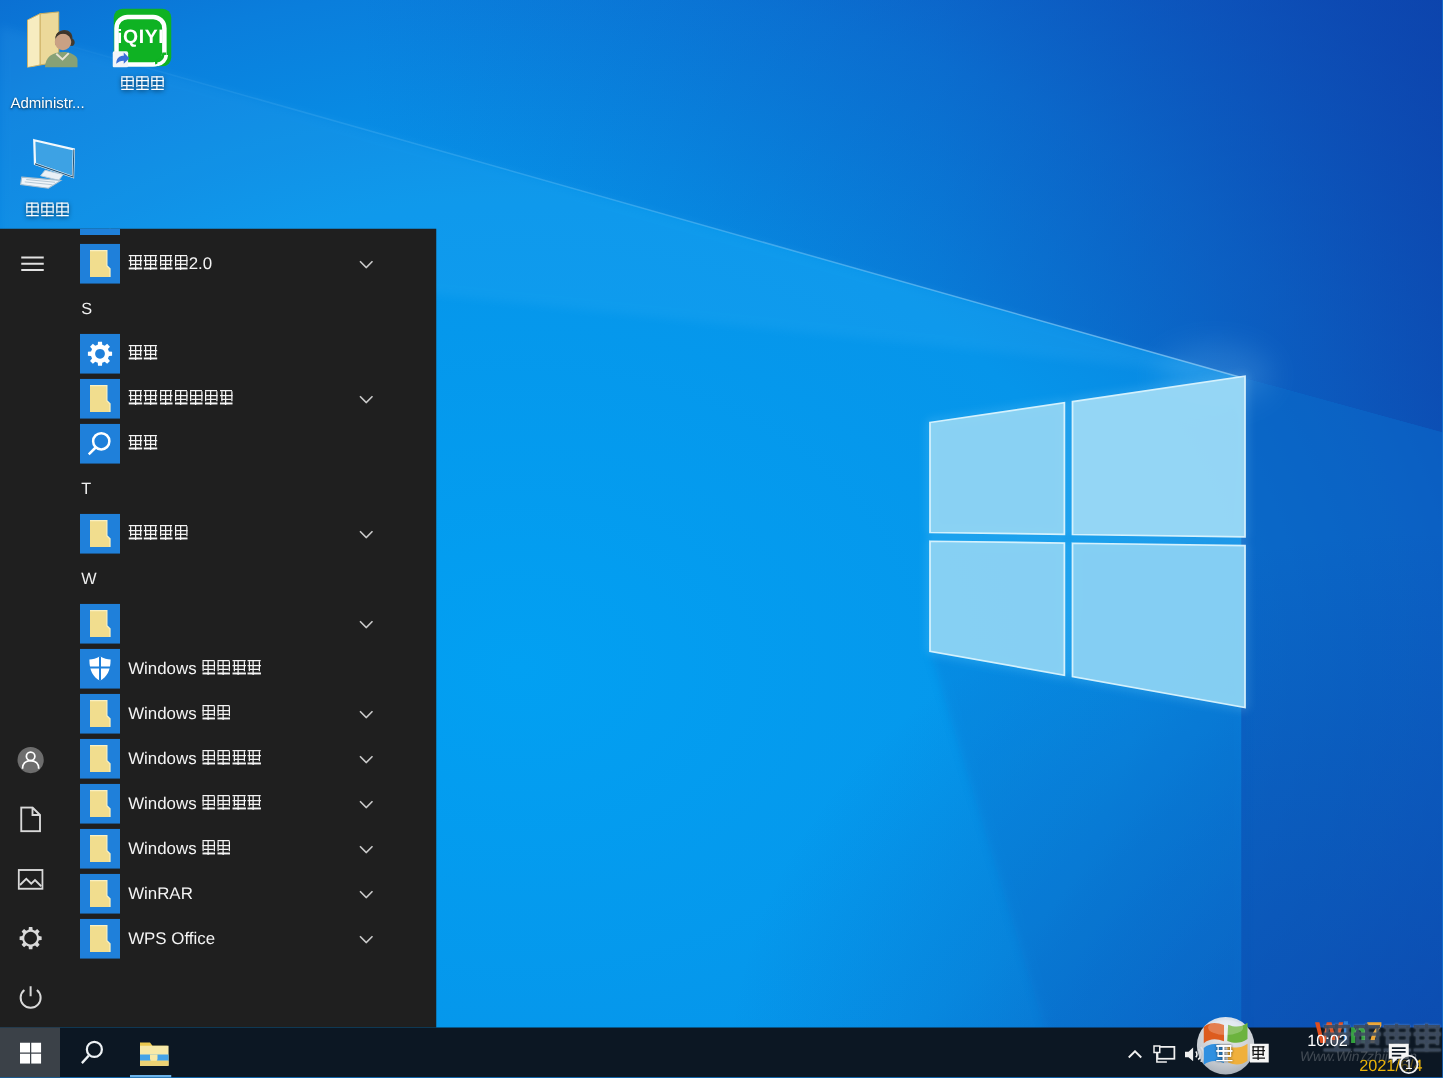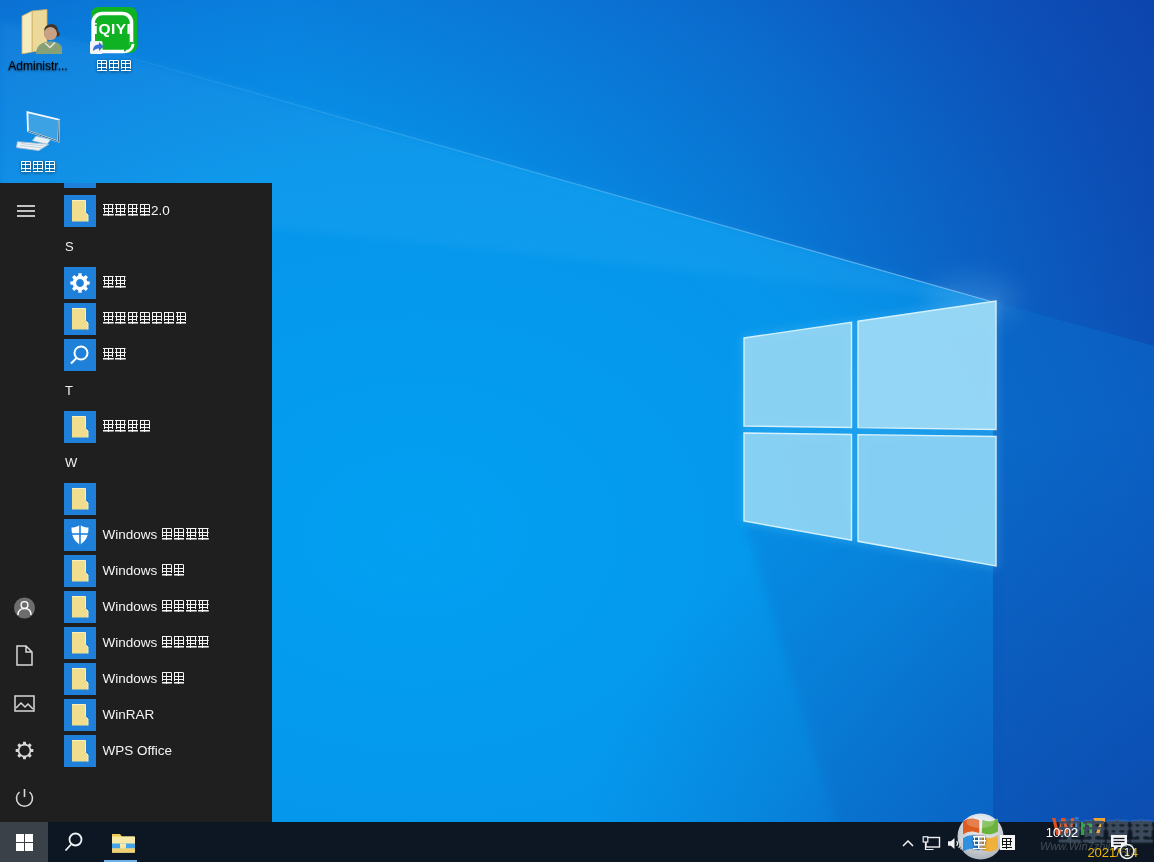--- a/index.html
+++ b/index.html
@@ -88,21 +88,21 @@
 <div class="abs" style="left:2px;top:6px;width:72px;text-align:center;">
   <svg width="48" height="48" viewBox="0 0 48 48">
     <path d="M18,5 L33,3.5 33,43.5 18,46 z" fill="#ecd99a" stroke="#cdb061" stroke-width="0.8"></path>
     <path d="M8,10 L18,5 18,46 8,48 z" fill="#f7ecc0" stroke="#cdb268" stroke-width="0.8"></path>
     <path d="M30.5,25.5 c-1.5,-9 14,-11 13.5,-0.5 c2,1 2.5,4 0.5,5.5 l-12,1 c-2.5,-1.5 -3,-4 -2,-6 z" fill="#423a30"></path>
     <circle cx="36.4" cy="27.6" r="6.6" fill="#c9a184"></circle>
     <path d="M30.2,26.8 c-0.8,-7.4 12.6,-8.4 12.6,-0.4 c0,-1.6 0.4,-3.2 -0.8,-4.8 c-2.4,-3.6 -9.2,-3.2 -11,0.4 c-0.8,1.6 -0.8,3.2 -0.8,4.8 z" fill="#3c342b"></path>
     <path d="M22,48 c0,-8.5 6,-12.5 14.5,-12.5 c8,0 13,4 13.5,12.5 z" fill="#87a176"></path>
     <path d="M31,37 l5,4.5 5,-5" fill="none" stroke="#e8e2d2" stroke-width="1.6"></path>
   </svg>
-  <div style="font-size:12px;color:#000000;text-shadow:0 1px 2px rgba(0,0,0,.75);margin-top:1px;text-align:center;">Administr...</div>
+  <div style="font-size:12px;color:#ffffff;text-shadow:0 1px 2px rgba(0,0,0,.75);margin-top:16px;text-align:center;">Administr...</div>
 </div>
 
 <div class="abs" style="left:78px;top:6px;width:72px;text-align:center;">
   <svg width="48" height="48" viewBox="0 0 48 48">
     <rect x="1" y="1" width="46" height="46" rx="7" fill="#0fb223"></rect>
     <rect x="3.2" y="7.5" width="38.3" height="38" rx="9" fill="none" stroke="#fff" stroke-width="3.6"></rect>
     <path d="M34,44 a8.5,8.5 0 0 0 7.5,-8" fill="none" stroke="#0fb223" stroke-width="3.2"></path>
     <path d="M36,45.5 a8,8 0 0 0 7,-7.5" fill="none" stroke="#fff" stroke-width="3"></path>
     <text x="22.5" y="28" font-size="15.5" font-weight="bold" fill="#fff" text-anchor="middle" font-family="Liberation Sans" letter-spacing="0.5">iQIYI</text>
     <rect x="0" y="35" width="12.5" height="13" rx="1.5" fill="#f2f5f8"></rect>
@@ -122,21 +122,21 @@
     <g stroke="#b5c9d6" stroke-width="0.8">
         <line x1="7" y1="37.6" x2="30" y2="39.8"></line>
         <line x1="5.8" y1="39.5" x2="28" y2="41.8"></line>
       </g>
   </svg>
   <div style="font-size:12px;color:#fff;filter:drop-shadow(0 1px 1.5px rgba(0,0,0,.6));margin-top:2px;">
     <span class="cj"></span><span class="cj"></span><span class="cj"></span>
   </div>
 </div>
 
-<div class="abs" id="menu" style="left:0;top:183px;width:272px;height:639px;background:#1f1f1f;overflow:hidden;">
+<div class="abs" id="menu" style="left:0;top:183px;width:349px;height:639px;background:#1f1f1f;overflow:hidden;">
 
   <svg class="abs" style="left:16px;top:21px" width="20" height="14" viewBox="0 0 20 14">
     <g stroke="#e2e2e2" stroke-width="1.7">
         <line x1="1" y1="2" x2="19" y2="2"></line>
         <line x1="1" y1="7" x2="19" y2="7"></line>
         <line x1="1" y1="12" x2="19" y2="12"></line>
       </g>
   </svg>
   <div id="applist">
   <div class="row" style="top:-29.5px">

